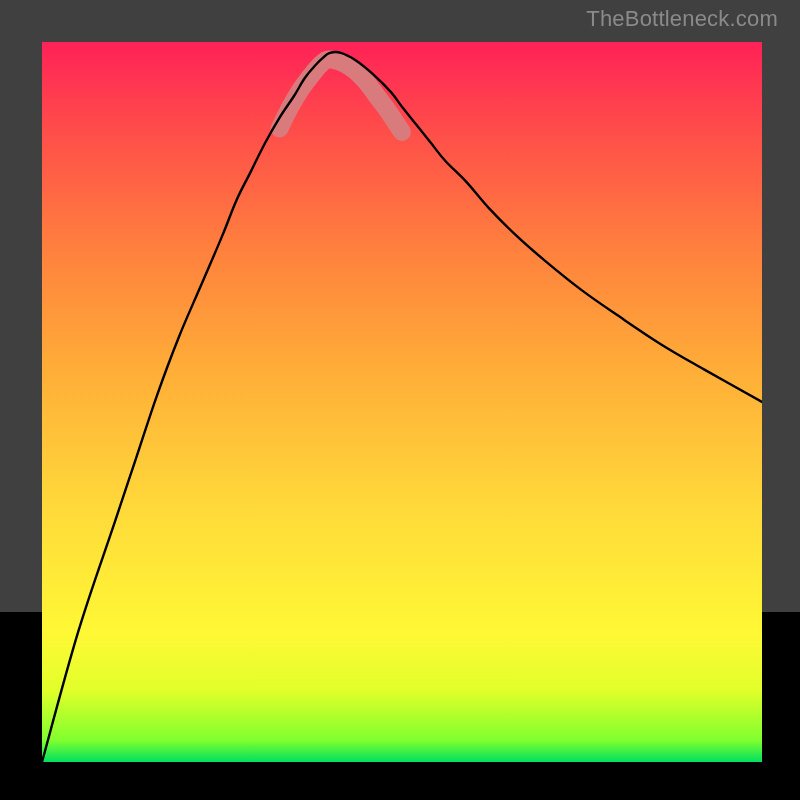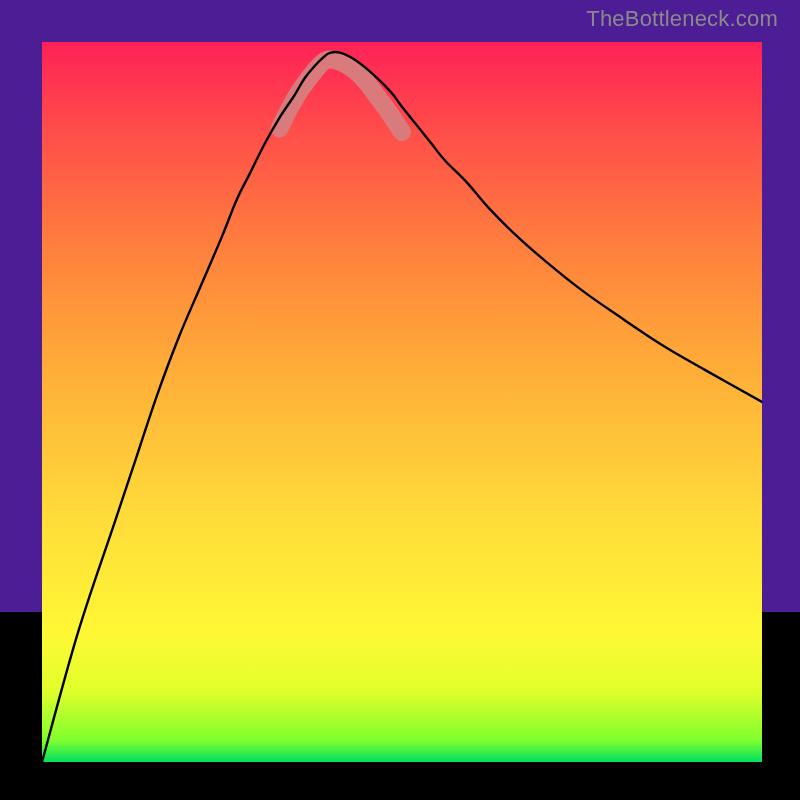--- a/index.html
+++ b/index.html
@@ -10,21 +10,21 @@
     background: #000;
     font-family: Arial, Helvetica, sans-serif;
     overflow: hidden;
   }
   .frame {
     position: absolute;
     left: 0;
     top: 0;
     width: 800px;
     height: 612px;
-    background: #4c1d95;
+    background: #404040;
   }
   .plot-area {
     position: absolute;
     left: 42px;
     top: 42px;
     width: 720px;
     height: 720px;
   }
   .watermark {
     position: absolute;

